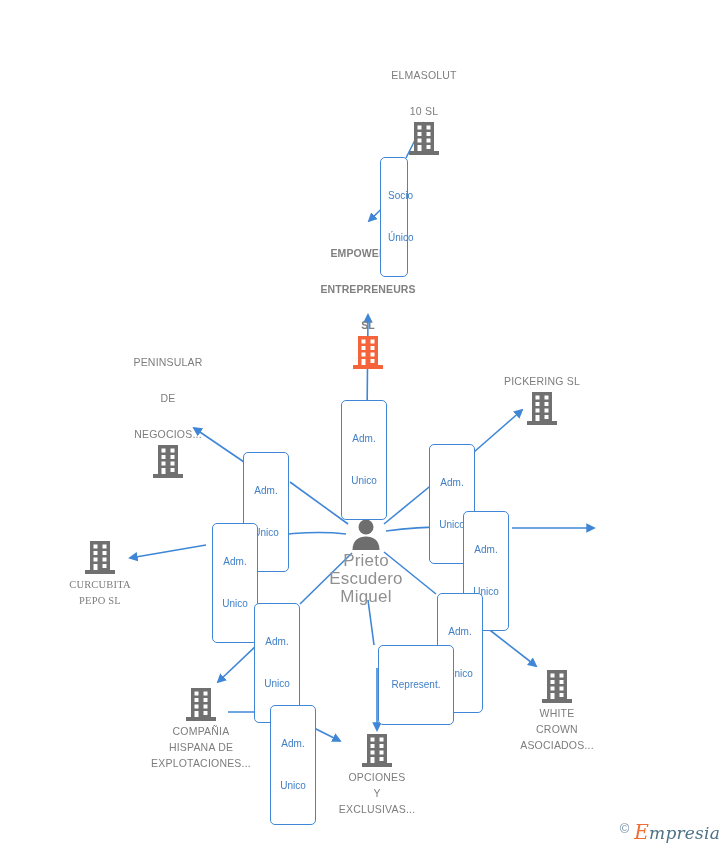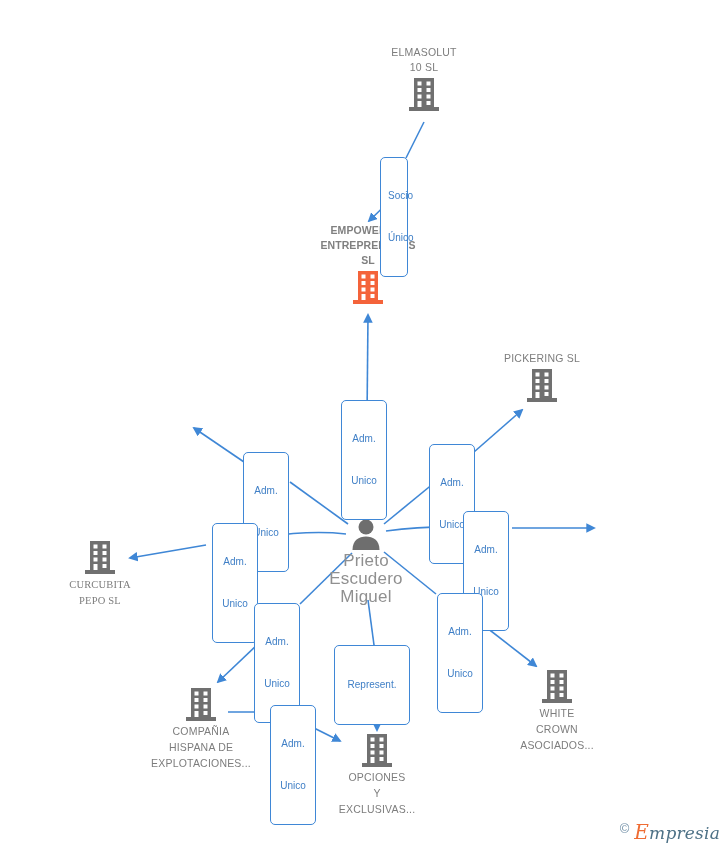--- a/index.html
+++ b/index.html
@@ -23,38 +23,38 @@
   .node .caption{
     font-size:10.5px;
     line-height:13px;
     color:#7d7d7d;
     letter-spacing:.2px;
     font-weight:400;
   }
   .node.company .caption{color:#7d7d7d;}
   .node.focus .caption{font-weight:bold;color:#808080;letter-spacing:.1px;}
   .node.person .caption{color:#909090;font-size:17px;line-height:15px;}
-  .node.label-above .caption{margin-bottom:2px;}
+  .node.label-above .caption{margin-bottom:2px;margin-top:23px;}
   .node.label-below .caption{margin-top:3px;}
 
   
   .chip{
     position:absolute;
     border:1.3px solid #3f87d6;
     border-radius:5px;
     background:#ffffff;
     color:#3f7fc6;
     font-size:10px;
     line-height:14px;
     padding:3px 7px;
     text-align:center;
     white-space:pre;
     box-sizing:border-box;
   }
-  .chip.one-line{padding:4px 8px;}
+  .chip.one-line{padding:4px 8px;margin-left:44px;}
 
   
   #watermark{
     position:absolute;right:8px;bottom:6px;
     display:flex;align-items:center;gap:5px;
     font-size:15px;color:#5a7a93;
   }
   #watermark .cmark{font-size:13px;color:#6f8ea6;}
   #watermark .brand{
     font-family:"DejaVu Serif","Liberation Serif",serif;
@@ -143,20 +143,39 @@
         <rect x="10.5" y="12" width="4" height="4" fill="#fff"></rect>
         <rect x="19.5" y="12" width="4" height="4" fill="#fff"></rect>
         <rect x="10.5" y="18.5" width="4" height="4" fill="#fff"></rect>
         <rect x="19.5" y="18.5" width="4" height="4" fill="#fff"></rect>
         <rect x="10.5" y="25" width="4" height="6" fill="#fff"></rect>
         <rect x="19.5" y="25" width="4" height="4" fill="#fff"></rect>
       </svg>
     </span>
   </div>
 
+  <div class="node company label-above" style="left:168px;top:333px;">
+    <div class="caption">PENINSULAR</div>
+    <div class="caption">DE</div>
+    <div class="caption">NEGOCIOS...</div>
+    <span class="ico">
+      <svg width="34" height="36" viewBox="0 0 34 36">
+        <rect x="7" y="2" width="20" height="29" fill="#707070"></rect>
+        <rect x="2" y="31" width="30" height="4" fill="#707070"></rect>
+        <rect x="10.5" y="5.5" width="4" height="4" fill="#fff"></rect>
+        <rect x="19.5" y="5.5" width="4" height="4" fill="#fff"></rect>
+        <rect x="10.5" y="12" width="4" height="4" fill="#fff"></rect>
+        <rect x="19.5" y="12" width="4" height="4" fill="#fff"></rect>
+        <rect x="10.5" y="18.5" width="4" height="4" fill="#fff"></rect>
+        <rect x="19.5" y="18.5" width="4" height="4" fill="#fff"></rect>
+        <rect x="10.5" y="25" width="4" height="6" fill="#fff"></rect>
+        <rect x="19.5" y="25" width="4" height="4" fill="#fff"></rect>
+      </svg>
+    </span>
+  </div>
 
   <div class="node company label-above" style="left:542px;top:352px;">
     <div class="caption">PICKERING  SL</div>
     <span class="ico">
       <svg width="34" height="36" viewBox="0 0 34 36">
         <rect x="7" y="2" width="20" height="29" fill="#707070"></rect>
         <rect x="2" y="31" width="30" height="4" fill="#707070"></rect>
         <rect x="10.5" y="5.5" width="4" height="4" fill="#fff"></rect>
         <rect x="19.5" y="5.5" width="4" height="4" fill="#fff"></rect>
         <rect x="10.5" y="12" width="4" height="4" fill="#fff"></rect>

